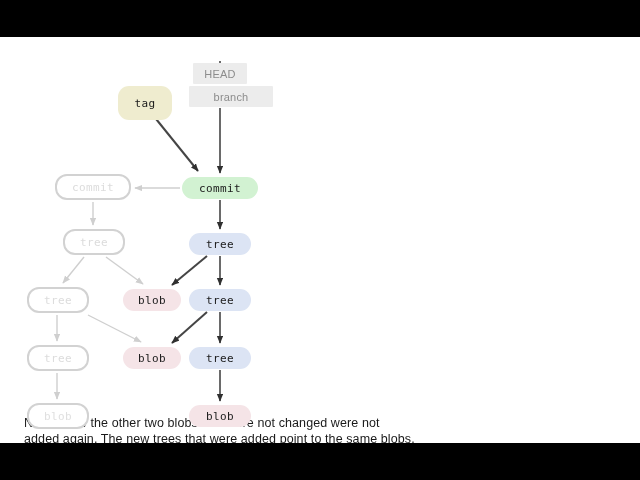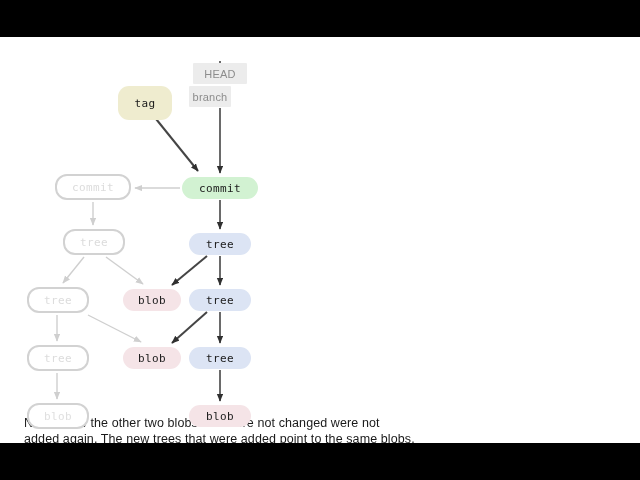--- a/index.html
+++ b/index.html
@@ -165,21 +165,21 @@
           <line x1="207" y1="275" x2="172" y2="306" stroke-width="2"></line>
 
           <line x1="220" y1="275" x2="220" y2="306"></line>
 
           <line x1="220" y1="333" x2="220" y2="364"></line>
         </g>
       </svg>
 
       <div class="node ref" style="left:193px; top:2px; width:54px; height:21px;margin-top:24px;">HEAD</div>
 
-      <div class="node ref" style="left:189px; top:49px; width:42px; height:21px;">branch</div>
+      <div class="node ref" style="left:189px; top:49px; width:84px; height:21px;">branch</div>
 
       <div class="node pill tag" style="left:118px; top:49px; width:54px; height:34px;">tag</div>
 
       <div class="node pill commit" style="left:182px; top:140px; width:76px; height:22px;">commit</div>
 
       <div class="node pill tree" style="left:189px; top:196px; width:62px; height:22px;">tree</div>
 
       <div class="node pill tree" style="left:189px; top:252px; width:62px; height:22px;">tree</div>
 
       <div class="node pill tree" style="left:189px; top:310px; width:62px; height:22px;">tree</div>

